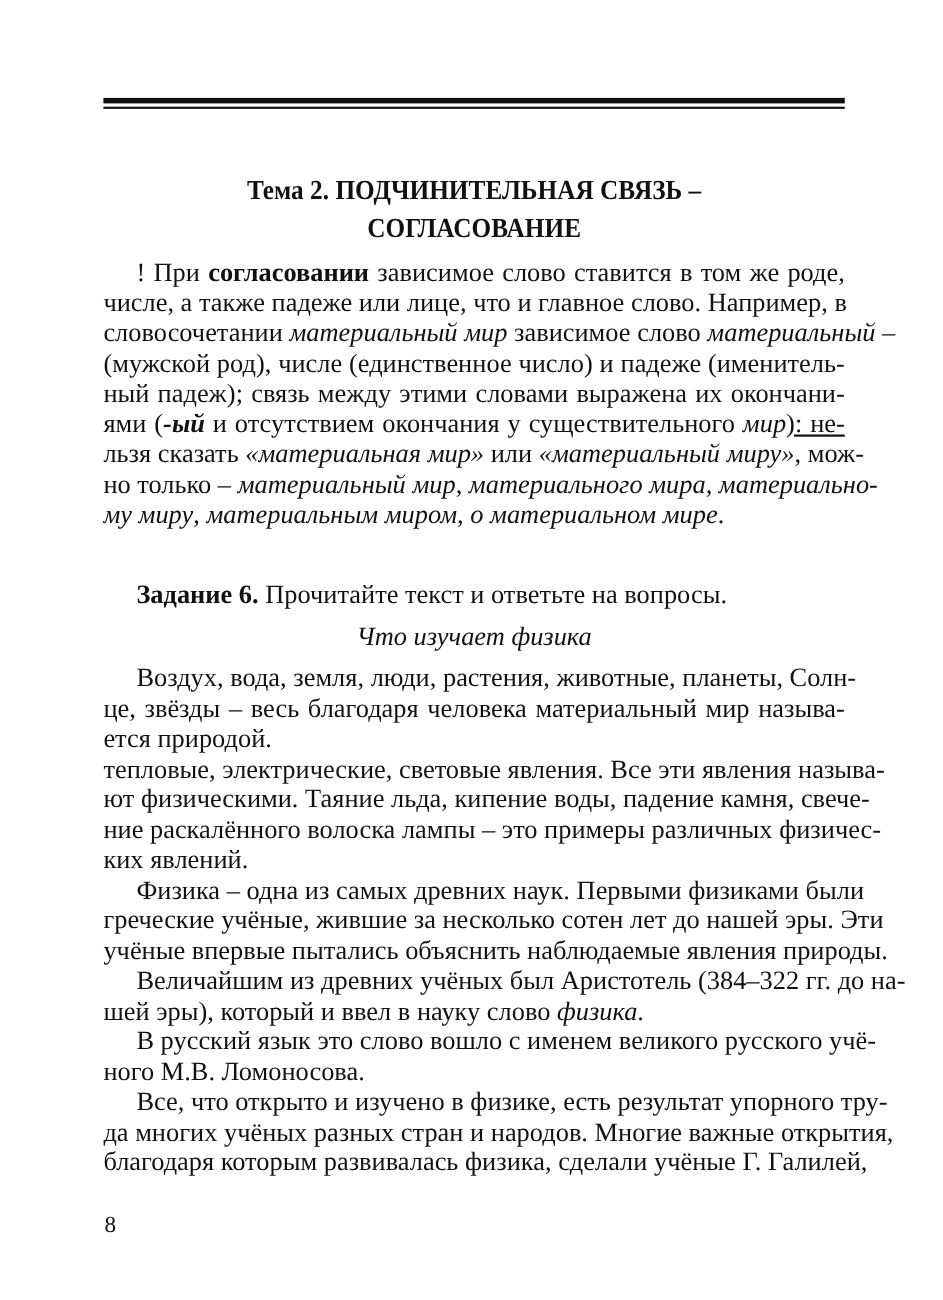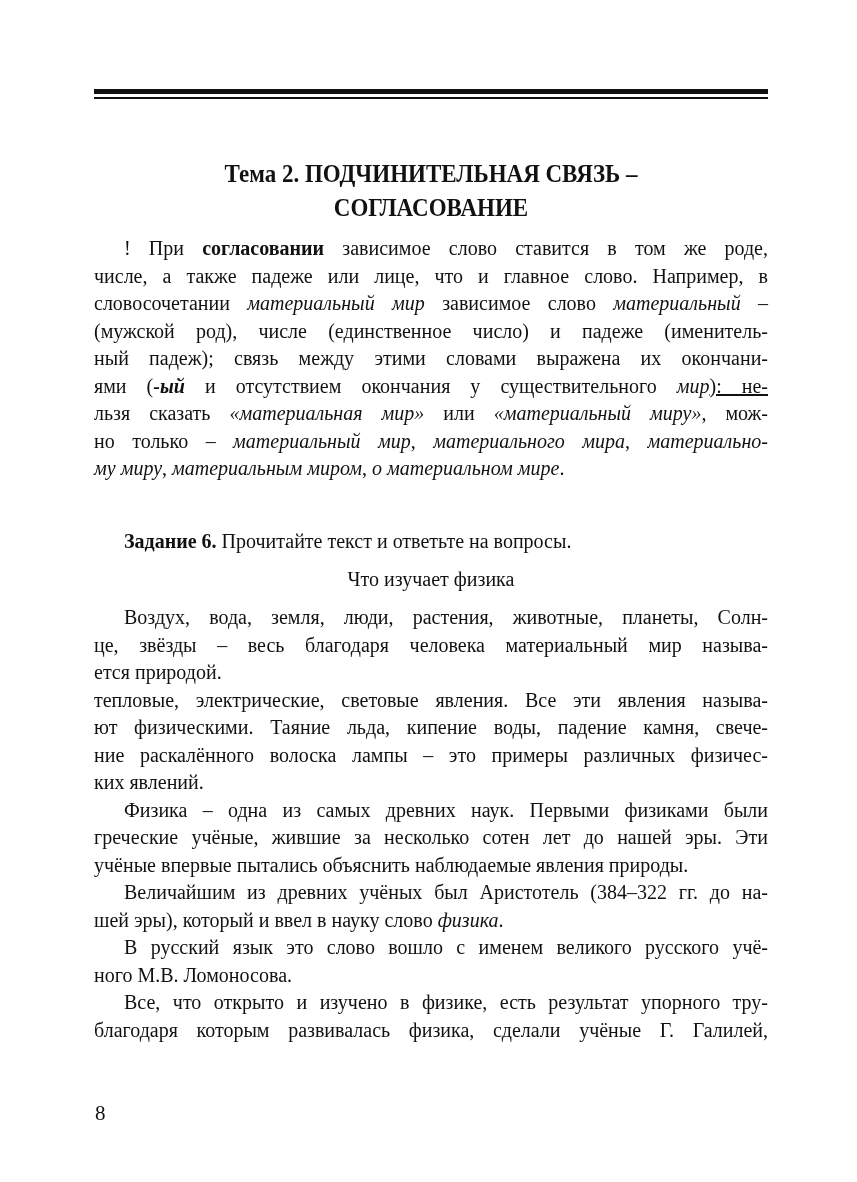--- a/index.html
+++ b/index.html
@@ -2,25 +2,25 @@
 <html><head>
 <meta charset="utf-8">
 <style>
   html, body { margin: 0; padding: 0; background: #ffffff; }
   body { width: 857px; height: 1182px; position: relative; overflow: hidden;
          font-family: "Liberation Serif", "DejaVu Serif", serif; color: #111111; }
   .rule-thick { position: absolute; left: 94px; width: 674px; top: 89px; height: 5px; background: #111; }
   .rule-thin  { position: absolute; left: 94px; width: 674px; top: 97px; height: 2px; background: #111; }
   .title { position: absolute; left: 94px; width: 674px; top: 157px; text-align: center;
            font-weight: bold; font-size: 25px; line-height: 34px; transform: scaleX(0.92); transform-origin: center top; }
-  .body-text { position: absolute; left: 94px; width: 674px; font-size: 20px; line-height: 27.5px; }
+  .body-text { position: absolute; left: 94px; width: 674px; font-size: 24px; line-height: 27.5px; }
   .line { display: block; white-space: nowrap; text-align: justify; text-align-last: justify; height: 27.5px; }
   .line.last { text-align-last: left; }
   .indent { padding-left: 30px; }
-  .center { text-align: left; text-align-last: center; }
+  .center { text-align: left; text-align-last: center; font-style: italic; }
   i { font-style: italic; }
   b { font-weight: bold; }
   .page-num { position: absolute; left: 95px; top: 1101px; font-size: 21px; }
 </style>
 </head>
 <body>
 
 <div class="rule-thick"></div>
 <div class="rule-thin"></div>
 
@@ -58,16 +58,17 @@
     <span class="line"><span style="white-space: pre;">ние раскалённого волоска лампы – это примеры различных физичес-</span></span>
     <span class="line last"><span style="white-space: pre;">ких явлений.</span></span>
     <span class="line indent"><span style="white-space: pre;">Физика – одна из самых древних наук. Первыми физиками были</span></span>
     <span class="line"><span style="white-space: pre;">греческие учёные, жившие за несколько сотен лет до нашей эры. Эти</span></span>
     <span class="line last"><span style="white-space: pre;">учёные впервые пытались объяснить наблюдаемые явления природы.</span></span>
     <span class="line indent"><span style="white-space: pre;">Величайшим из древних учёных был Аристотель (384–322 гг. до на-</span></span>
     <span class="line last"><span style="white-space: pre;">шей эры), который и ввел в науку слово </span><i style="white-space: pre;">физика</i><span style="white-space: pre;">.</span></span>
     <span class="line indent"><span style="white-space: pre;">В русский язык это слово вошло с именем великого русского учё-</span></span>
     <span class="line last"><span style="white-space: pre;">ного М.В. Ломоносова.</span></span>
     <span class="line indent"><span style="white-space: pre;">Все, что открыто и изучено в физике, есть результат упорного тру-</span></span>
+    <span class="line"><span style="white-space: pre;">да многих учёных разных стран и народов. Многие важные открытия,</span></span>
     <span class="line"><span style="white-space: pre;">благодаря которым развивалась физика, сделали учёные Г. Галилей,</span></span>
   </div>
 
 <div class="page-num">8</div>
 
 </body></html>

